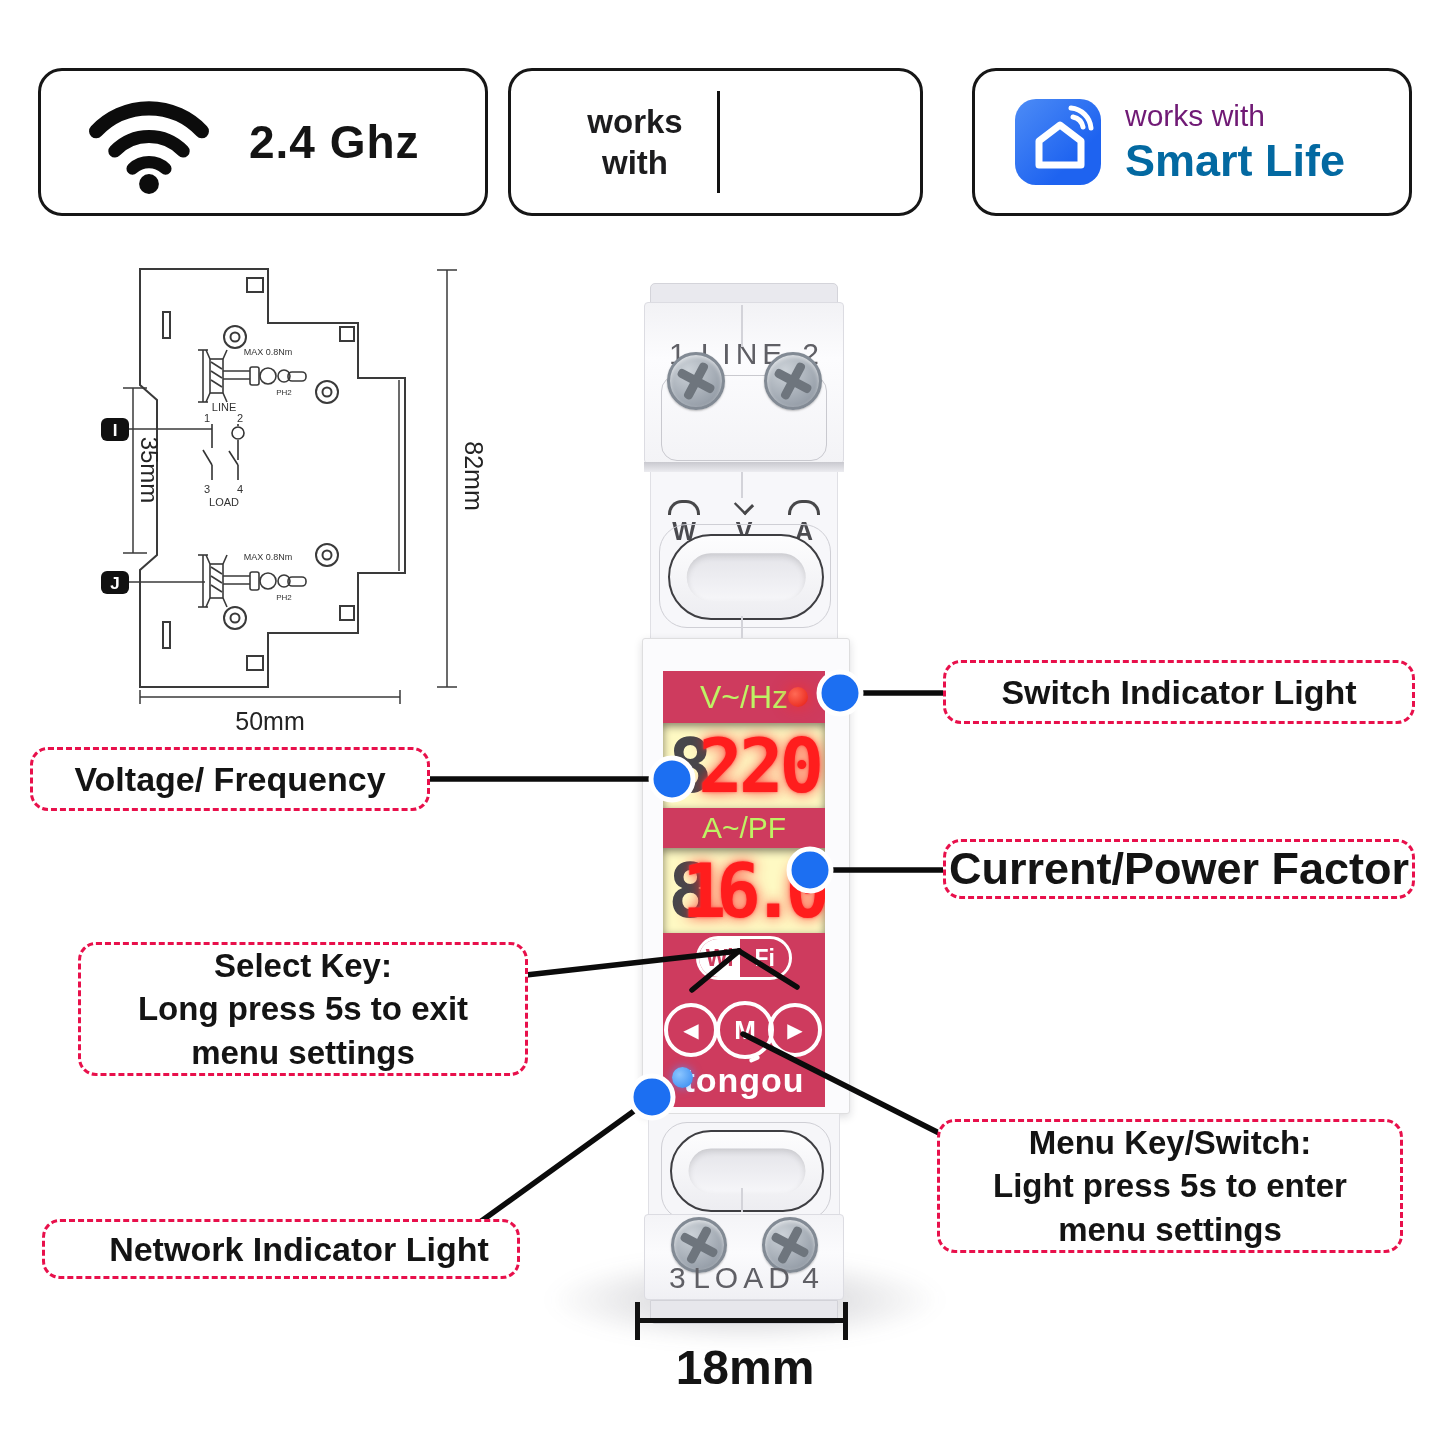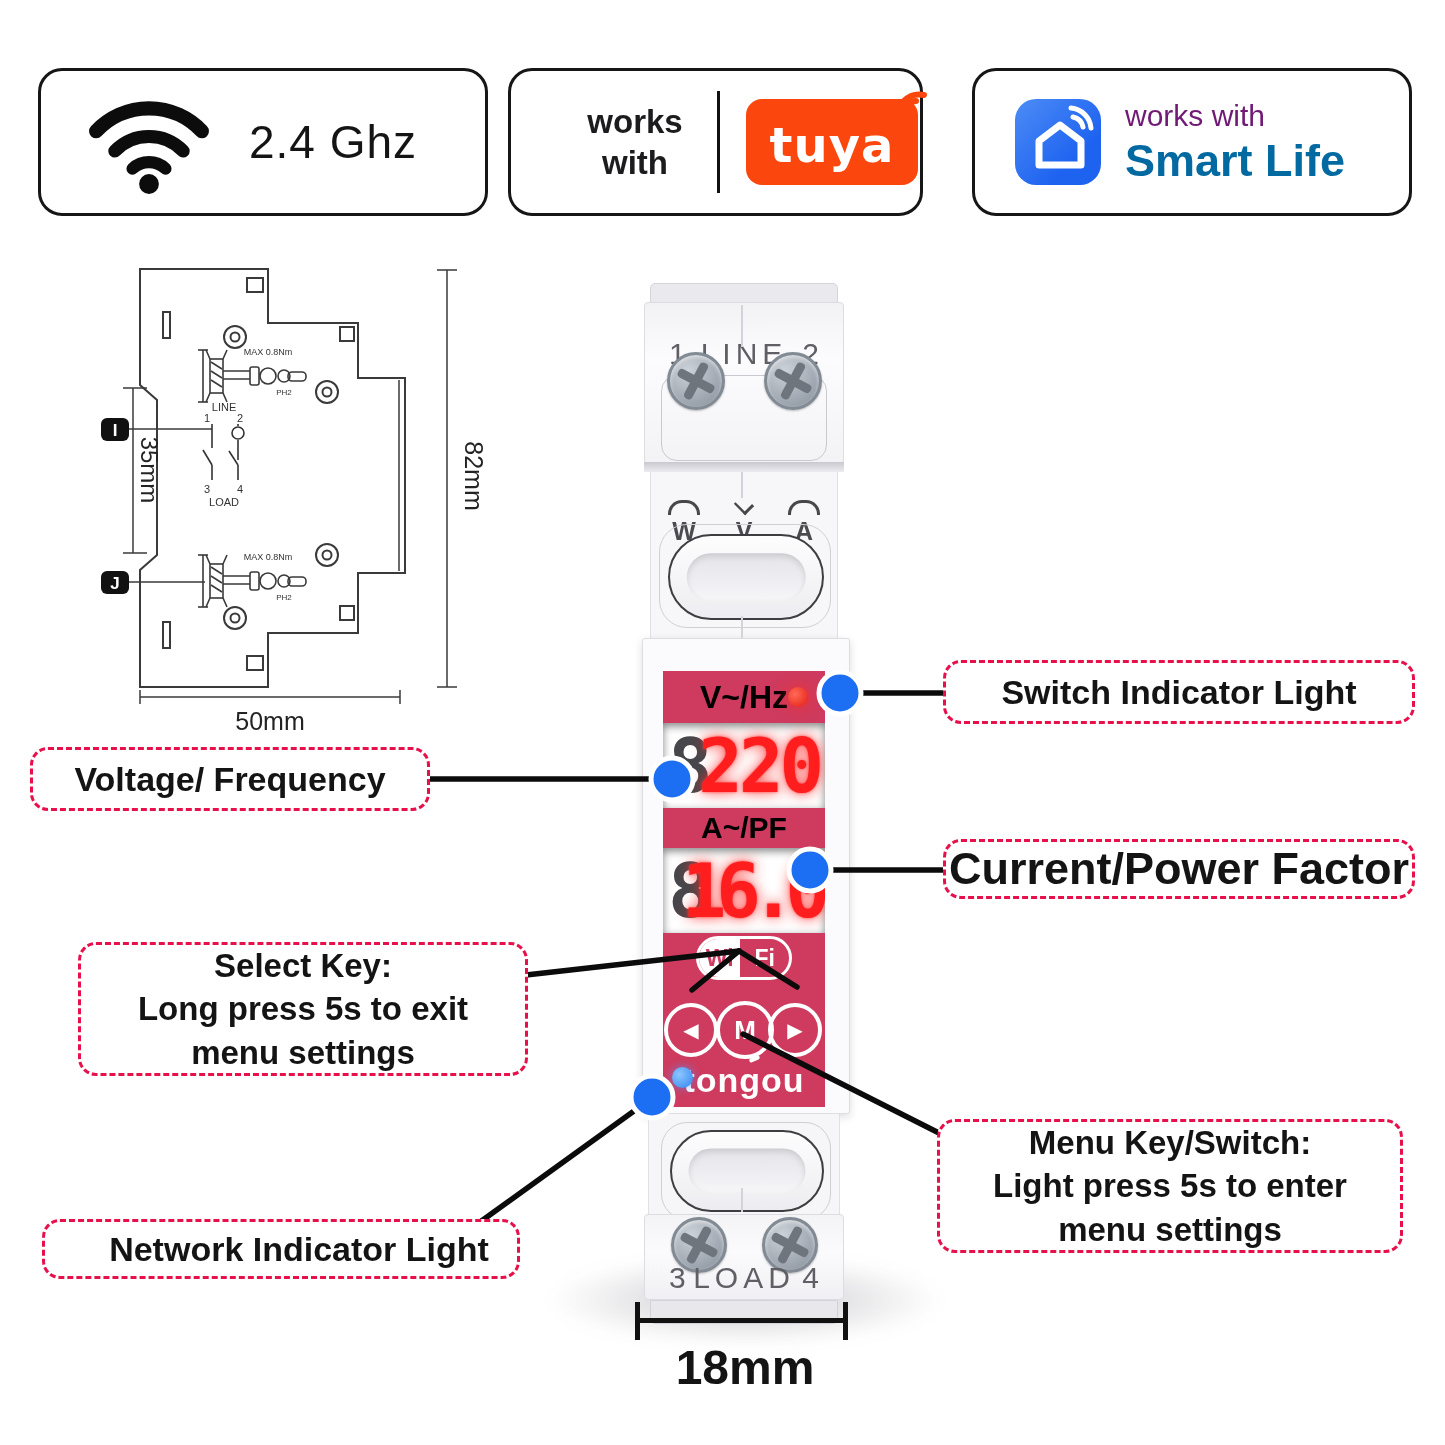--- a/index.html
+++ b/index.html
@@ -3,21 +3,21 @@
 <meta charset="utf-8">
 <style>
   html,body{margin:0;padding:0;background:#fff;}
   #stage{position:relative;width:1445px;height:1445px;background:#fff;overflow:hidden;
          font-family:"Liberation Sans",sans-serif;color:#141414;}
   
   .badge{position:absolute;top:68px;height:148px;background:#fff;border:3px solid #161616;
          border-radius:24px;display:flex;align-items:center;box-sizing:border-box;z-index:5;}
   #badge-wifi{left:38px;width:450px;}
   #badge-wifi .w-icon{margin-left:42px;}
-  #badge-wifi .w-label{font-size:46px;font-weight:normal;margin-left:34px;letter-spacing:1px;}
+  #badge-wifi .w-label{font-size:46px;font-weight:bold;margin-left:34px;letter-spacing:1px;}
   #badge-tuya{left:508px;width:415px;}
   .works-col{width:160px;margin-left:44px;text-align:center;font-size:33px;font-weight:600;
              line-height:1.25;color:#1c1c1e;}
   .vdivider{width:3px;height:102px;background:#111;margin-left:2px;}
   .tuya-box{position:relative;margin-left:26px;width:172px;height:86px;background:#FB470D;
             border-radius:16px;display:flex;align-items:center;justify-content:center;}
   .tuya-box .tuya-word{color:#fff;font-size:48px;font-weight:bold;letter-spacing:1px;
             margin-top:6px;font-family:"DejaVu Sans",sans-serif;}
   .tuya-arcs{position:absolute;right:-14px;top:-16px;}
   #badge-smartlife{left:972px;width:440px;}
@@ -74,24 +74,24 @@
   .oval-seam{position:absolute;border:1px solid #cfcfd5;border-radius:28px;}
   .oval{position:absolute;border:2.5px solid #3e3e42;border-radius:999px;
     background:linear-gradient(180deg,#fdfdfe,#ededf1);}
   .oval .inner{position:absolute;left:50%;top:50%;transform:translate(-50%,-50%);width:78%;height:58%;
     border-radius:999px;background:linear-gradient(180deg,#e4e4e9,#f6f6f9);
     box-shadow:inset 0 3px 6px rgba(0,0,0,.12);}
   #front-section{left:642px;top:638px;width:208px;height:476px;background:#fbfbfd;
     border:1px solid #dededf;border-radius:3px;box-shadow:0 3px 8px rgba(30,30,40,.15);}
   #red-panel{position:absolute;left:20px;top:32px;width:162px;height:436px;background:#CE3B5E;}
   .pink-band{position:absolute;left:0;width:100%;display:flex;align-items:center;justify-content:center;
-    color:#000000;font-weight:bold;}
+    color:#bef264;font-weight:normal;}
   #band-v{top:0;height:52px;font-size:32px;}
   #band-a{top:137px;height:40px;font-size:30px;}
-  .lcd{position:absolute;left:0;width:100%;background:#ffffff;overflow:hidden;
+  .lcd{position:absolute;left:0;width:100%;background:#fef9c3;overflow:hidden;
     box-shadow:inset 0 3px 8px rgba(0,0,0,.5);}
   #lcd-v{top:52px;height:85px;}
   #lcd-a{top:177px;height:85px;}
   .seg-ghost{position:absolute;left:5px;top:50%;transform:translateY(-50%);
     font-family:"DejaVu Sans Mono",monospace;font-weight:bold;font-size:74px;color:#47474b;}
   .seg-val{position:absolute;right:5px;top:50%;transform:translateY(-50%);
     font-family:"DejaVu Sans Mono",monospace;font-weight:bold;font-size:74px;color:#FF1D1D;
     letter-spacing:-4px;text-shadow:0 0 14px rgba(255,40,40,.85),0 0 3px rgba(255,80,80,.9);}
   #lcd-a .seg-val{letter-spacing:-10px;}
   .led{position:absolute;border-radius:50%;}
@@ -148,29 +148,20 @@
     </span>
     <span class="w-label">2.4 Ghz</span>
   </div>
 
   <div class="badge" id="badge-tuya">
     <div class="works-col">
       <div>works</div>
       <div>with</div>
     </div>
     <div class="vdivider"></div>
-    <div class="tuya-box">
-      <span class="tuya-word">tuya</span>
-      <span class="tuya-arcs">
-        <svg width="46" height="46" viewBox="0 0 46 46">
-          <path d="M18,30 A12,12 0 0 1 30,18" fill="none" stroke="#FB470D" stroke-width="6" stroke-linecap="round"></path>
-          <path d="M12,38 A22,22 0 0 1 38,12" fill="none" stroke="#FB470D" stroke-width="6" stroke-linecap="round"></path>
-        </svg>
-      </span>
-    </div>
   </div>
 
   <div class="badge" id="badge-smartlife">
     <div class="sl-icon">
       <svg width="86" height="86" viewBox="0 0 86 86">
         <path d="M24,66 V42 L45,26 L66,42 V66 Z" fill="none" stroke="#fff" stroke-width="7" stroke-linejoin="round"></path>
         <path d="M58,18 A13,13 0 0 1 68,28" fill="none" stroke="#fff" stroke-width="5" stroke-linecap="round"></path>
         <path d="M56,9 A22,22 0 0 1 76,29" fill="none" stroke="#fff" stroke-width="5" stroke-linecap="round"></path>
       </svg>
     </div>

